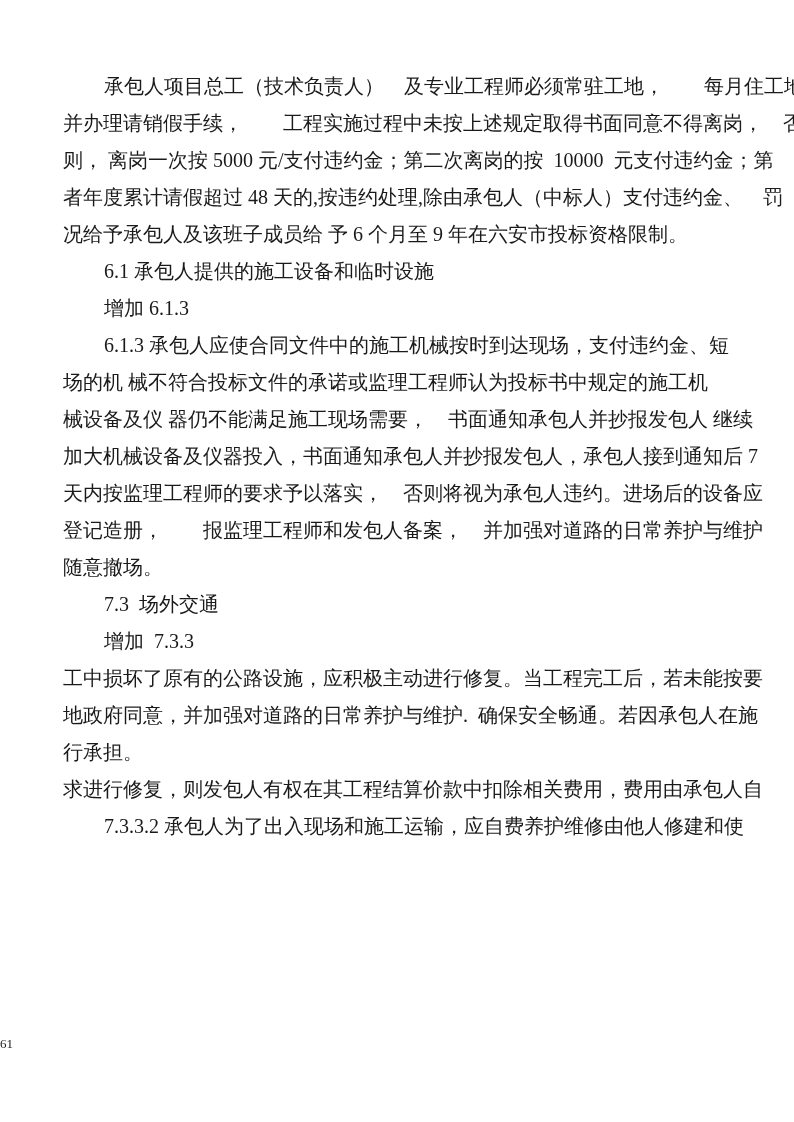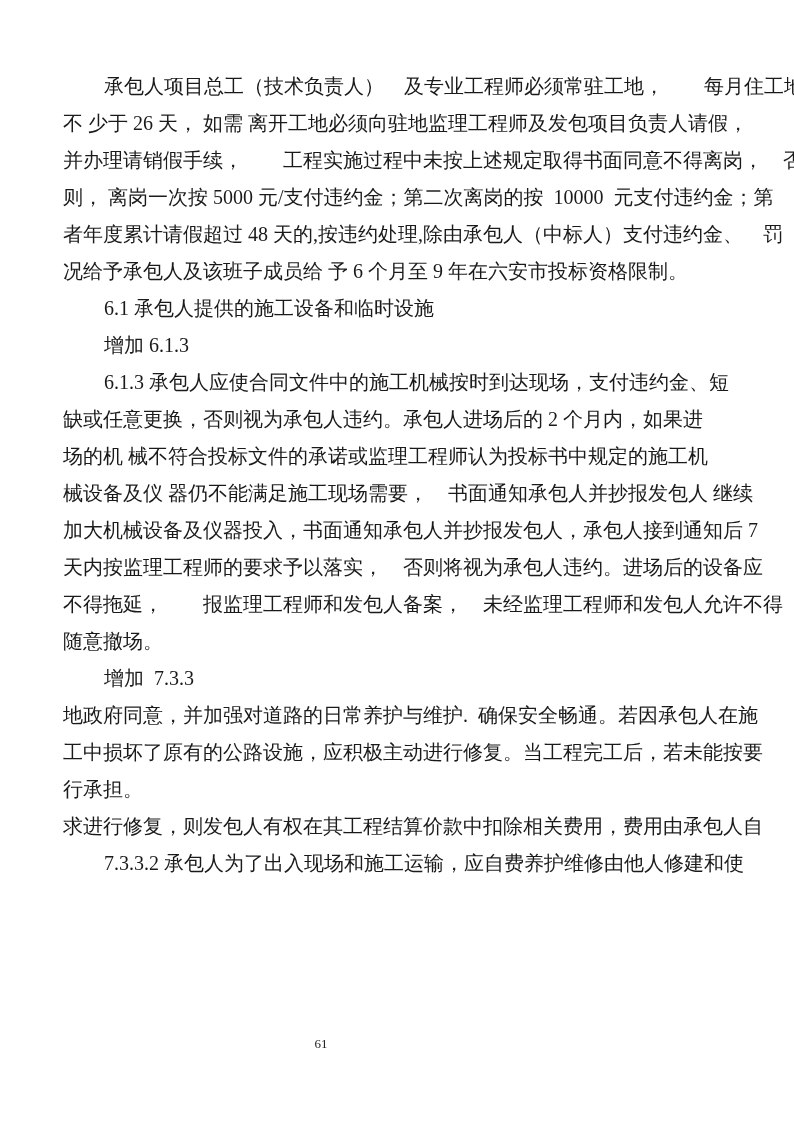--- a/index.html
+++ b/index.html
@@ -31,47 +31,45 @@
     color: #1a1a1a;
   }
   .indent {
     padding-left: 41px;
   }
   .footer {
     position: absolute;
     top: 1036px;
     left: 0;
     width: 642px;
-    text-align: center;
     font-size: 13px;
     color: #222222;
   }
 </style>
 </head>
 <body>
 
 <div class="page">
   <div class="content">
     <div class="line indent">承包人项目总工（技术负责人）　及专业工程师必须常驻工地，　　每月住工地</div>
-    <div class="line">不 少于 26 天， 如需 离开工地必须向驻地监理工程师及发包项目负责人请假，</div>
     <div class="line">并办理请销假手续，　　工程实施过程中未按上述规定取得书面同意不得离岗，　否</div>
     <div class="line">则， 离岗一次按 5000 元/支付违约金；第二次离岗的按  10000  元支付违约金；第</div>
     <div class="line">者年度累计请假超过 48 天的,按违约处理,除由承包人（中标人）支付违约金、　罚</div>
     <div class="line">况给予承包人及该班子成员给 予 6 个月至 9 年在六安市投标资格限制。</div>
     <div class="line indent">6.1 承包人提供的施工设备和临时设施</div>
     <div class="line indent">增加 6.1.3</div>
     <div class="line indent">6.1.3 承包人应使合同文件中的施工机械按时到达现场，支付违约金、短</div>
-    <div class="line">缺或任意更换，否则视为承包人违约。承包人进场后的 2 个月内，如果进</div>
     <div class="line">场的机 械不符合投标文件的承诺或监理工程师认为投标书中规定的施工机</div>
     <div class="line">械设备及仪 器仍不能满足施工现场需要，　书面通知承包人并抄报发包人 继续</div>
     <div class="line">加大机械设备及仪器投入，书面通知承包人并抄报发包人，承包人接到通知后 7</div>
     <div class="line">天内按监理工程师的要求予以落实，　否则将视为承包人违约。进场后的设备应</div>
-    <div class="line">不得拖延，　　报监理工程师和发包人备案，　未经监理工程师和发包人允许不得</div>
+    <div class="line">登记造册，　　报监理工程师和发包人备案，　并加强对道路的日常养护与维护</div>
     <div class="line">随意撤场。</div>
+    <div class="line indent">7.3  场外交通</div>
     <div class="line indent">增加  7.3.3</div>
+    <div class="line">工中损坏了原有的公路设施，应积极主动进行修复。当工程完工后，若未能按要</div>
     <div class="line">地政府同意，并加强对道路的日常养护与维护.  确保安全畅通。若因承包人在施</div>
-    <div class="line">工中损坏了原有的公路设施，应积极主动进行修复。当工程完工后，若未能按要</div>
     <div class="line">行承担。</div>
     <div class="line">求进行修复，则发包人有权在其工程结算价款中扣除相关费用，费用由承包人自</div>
     <div class="line indent">7.3.3.2 承包人为了出入现场和施工运输，应自费养护维修由他人修建和使</div>
   </div>
   <div class="footer">61</div>
 </div>
 
 </body></html>

